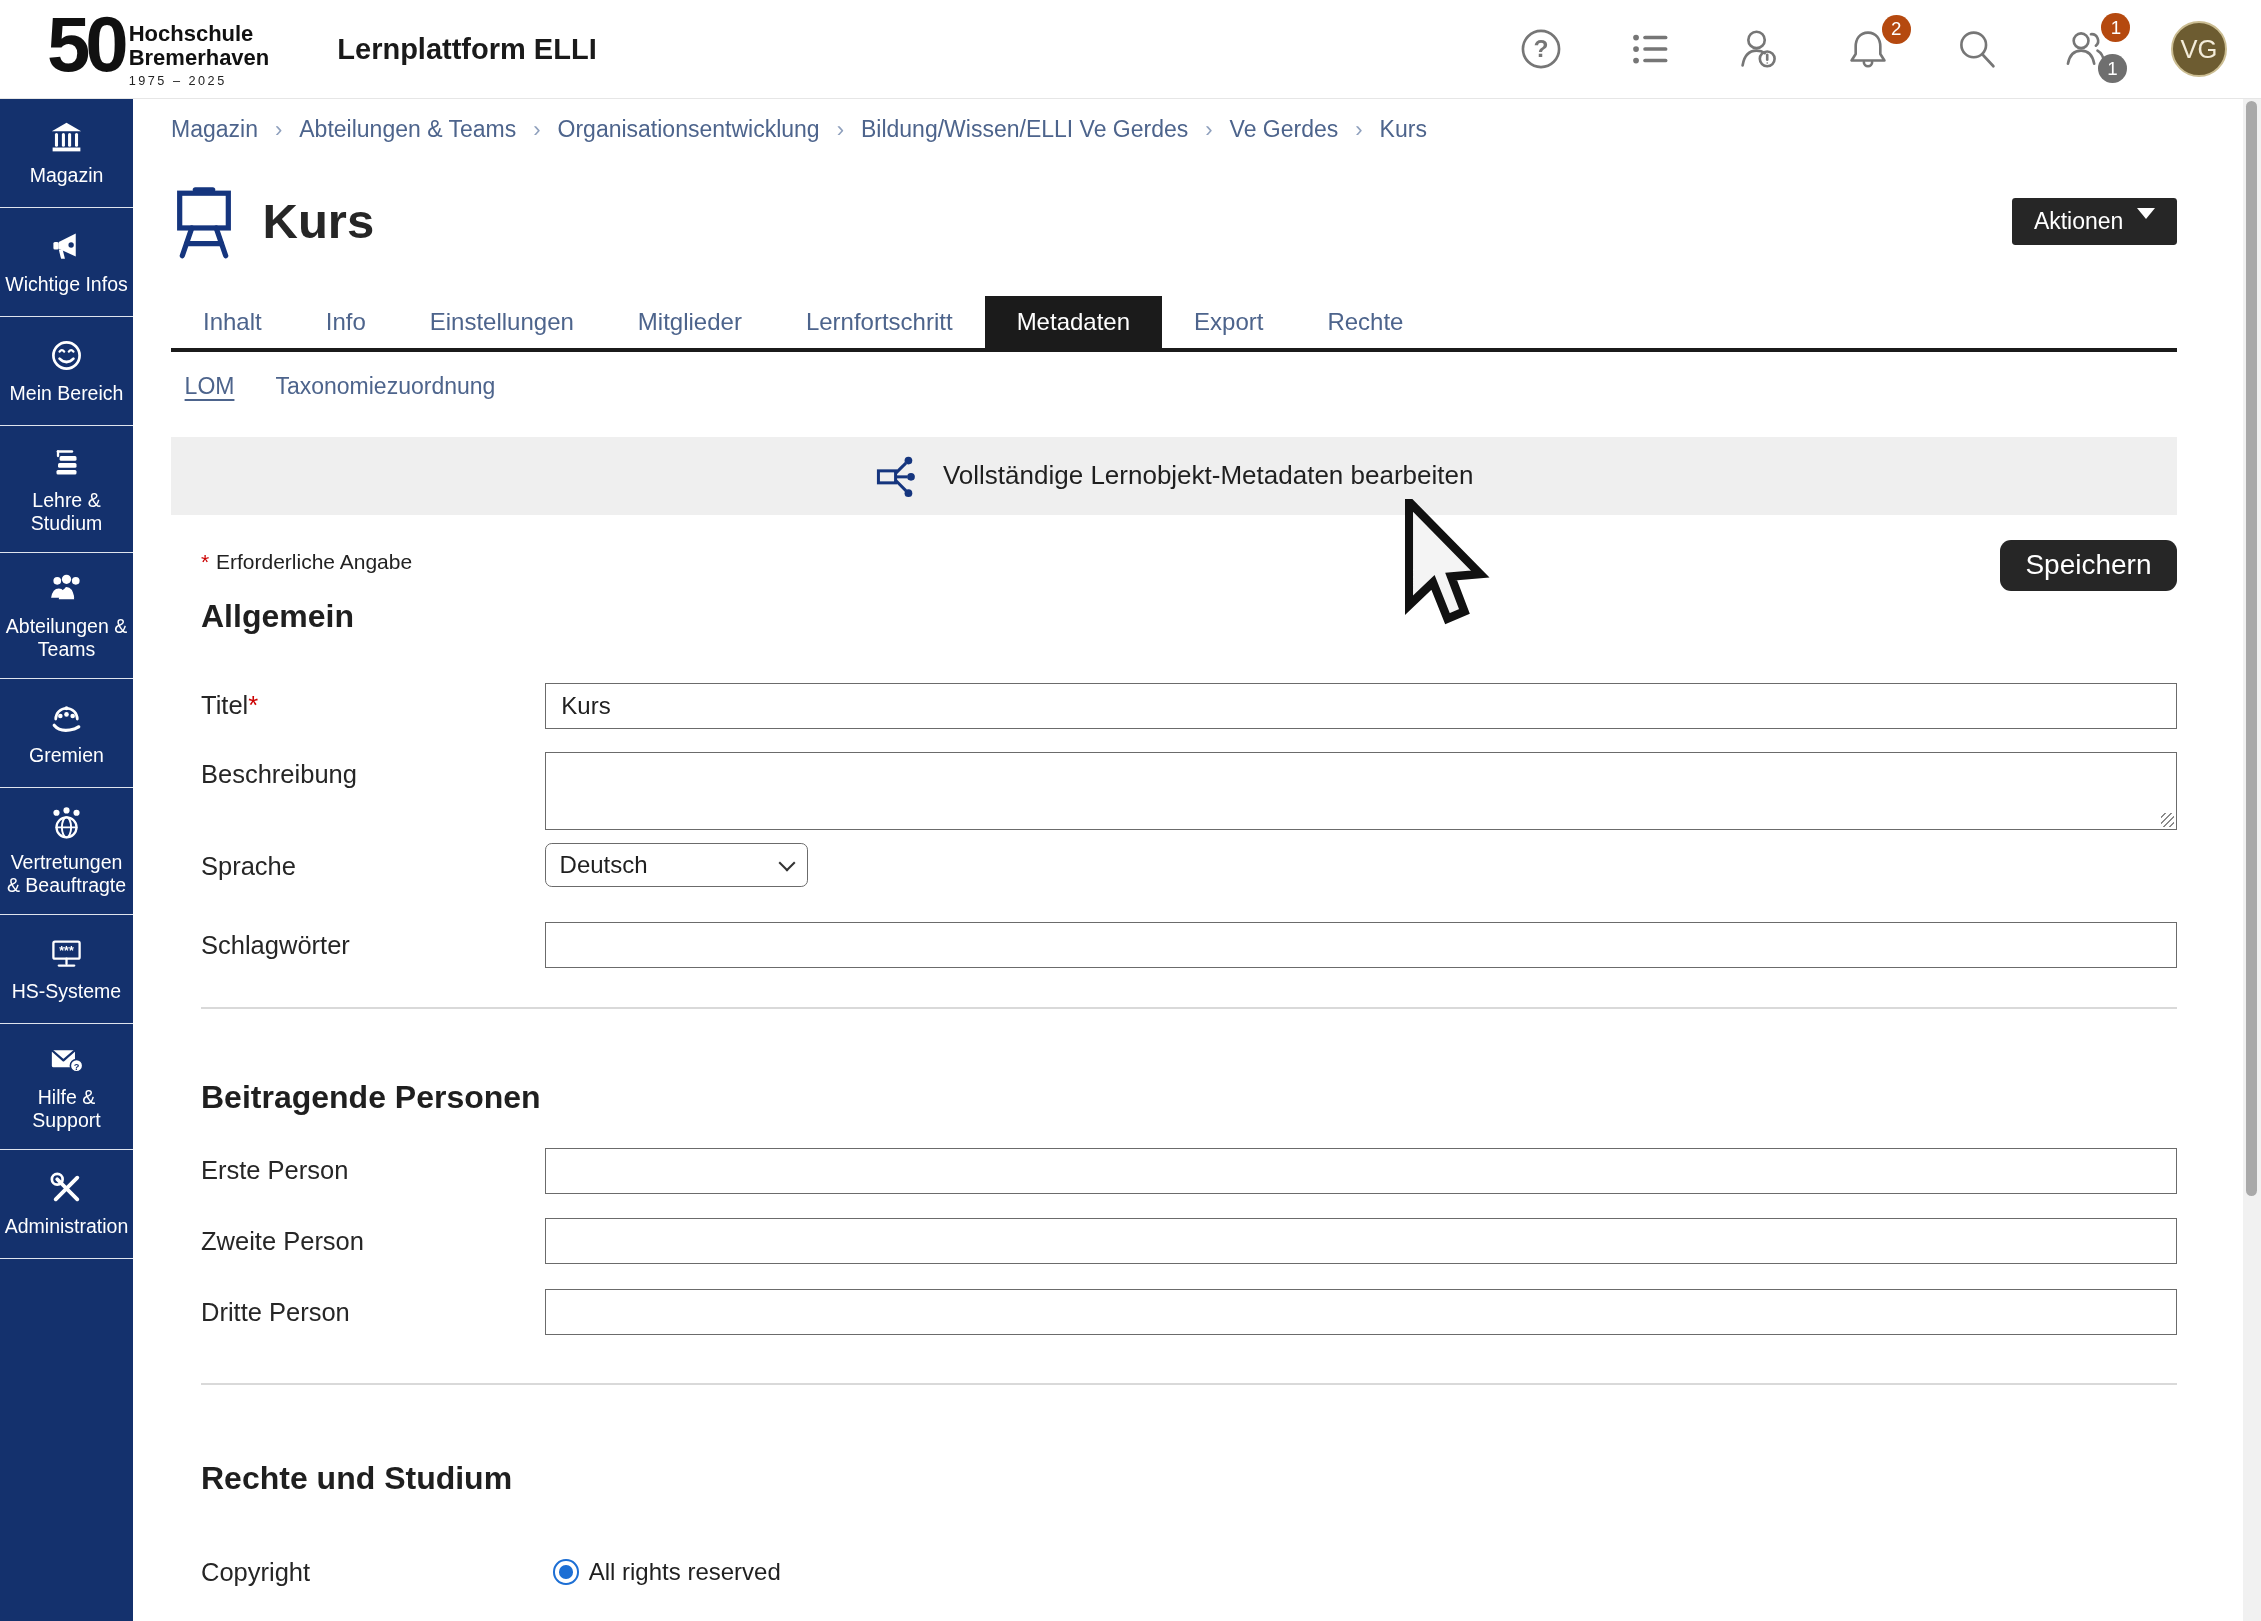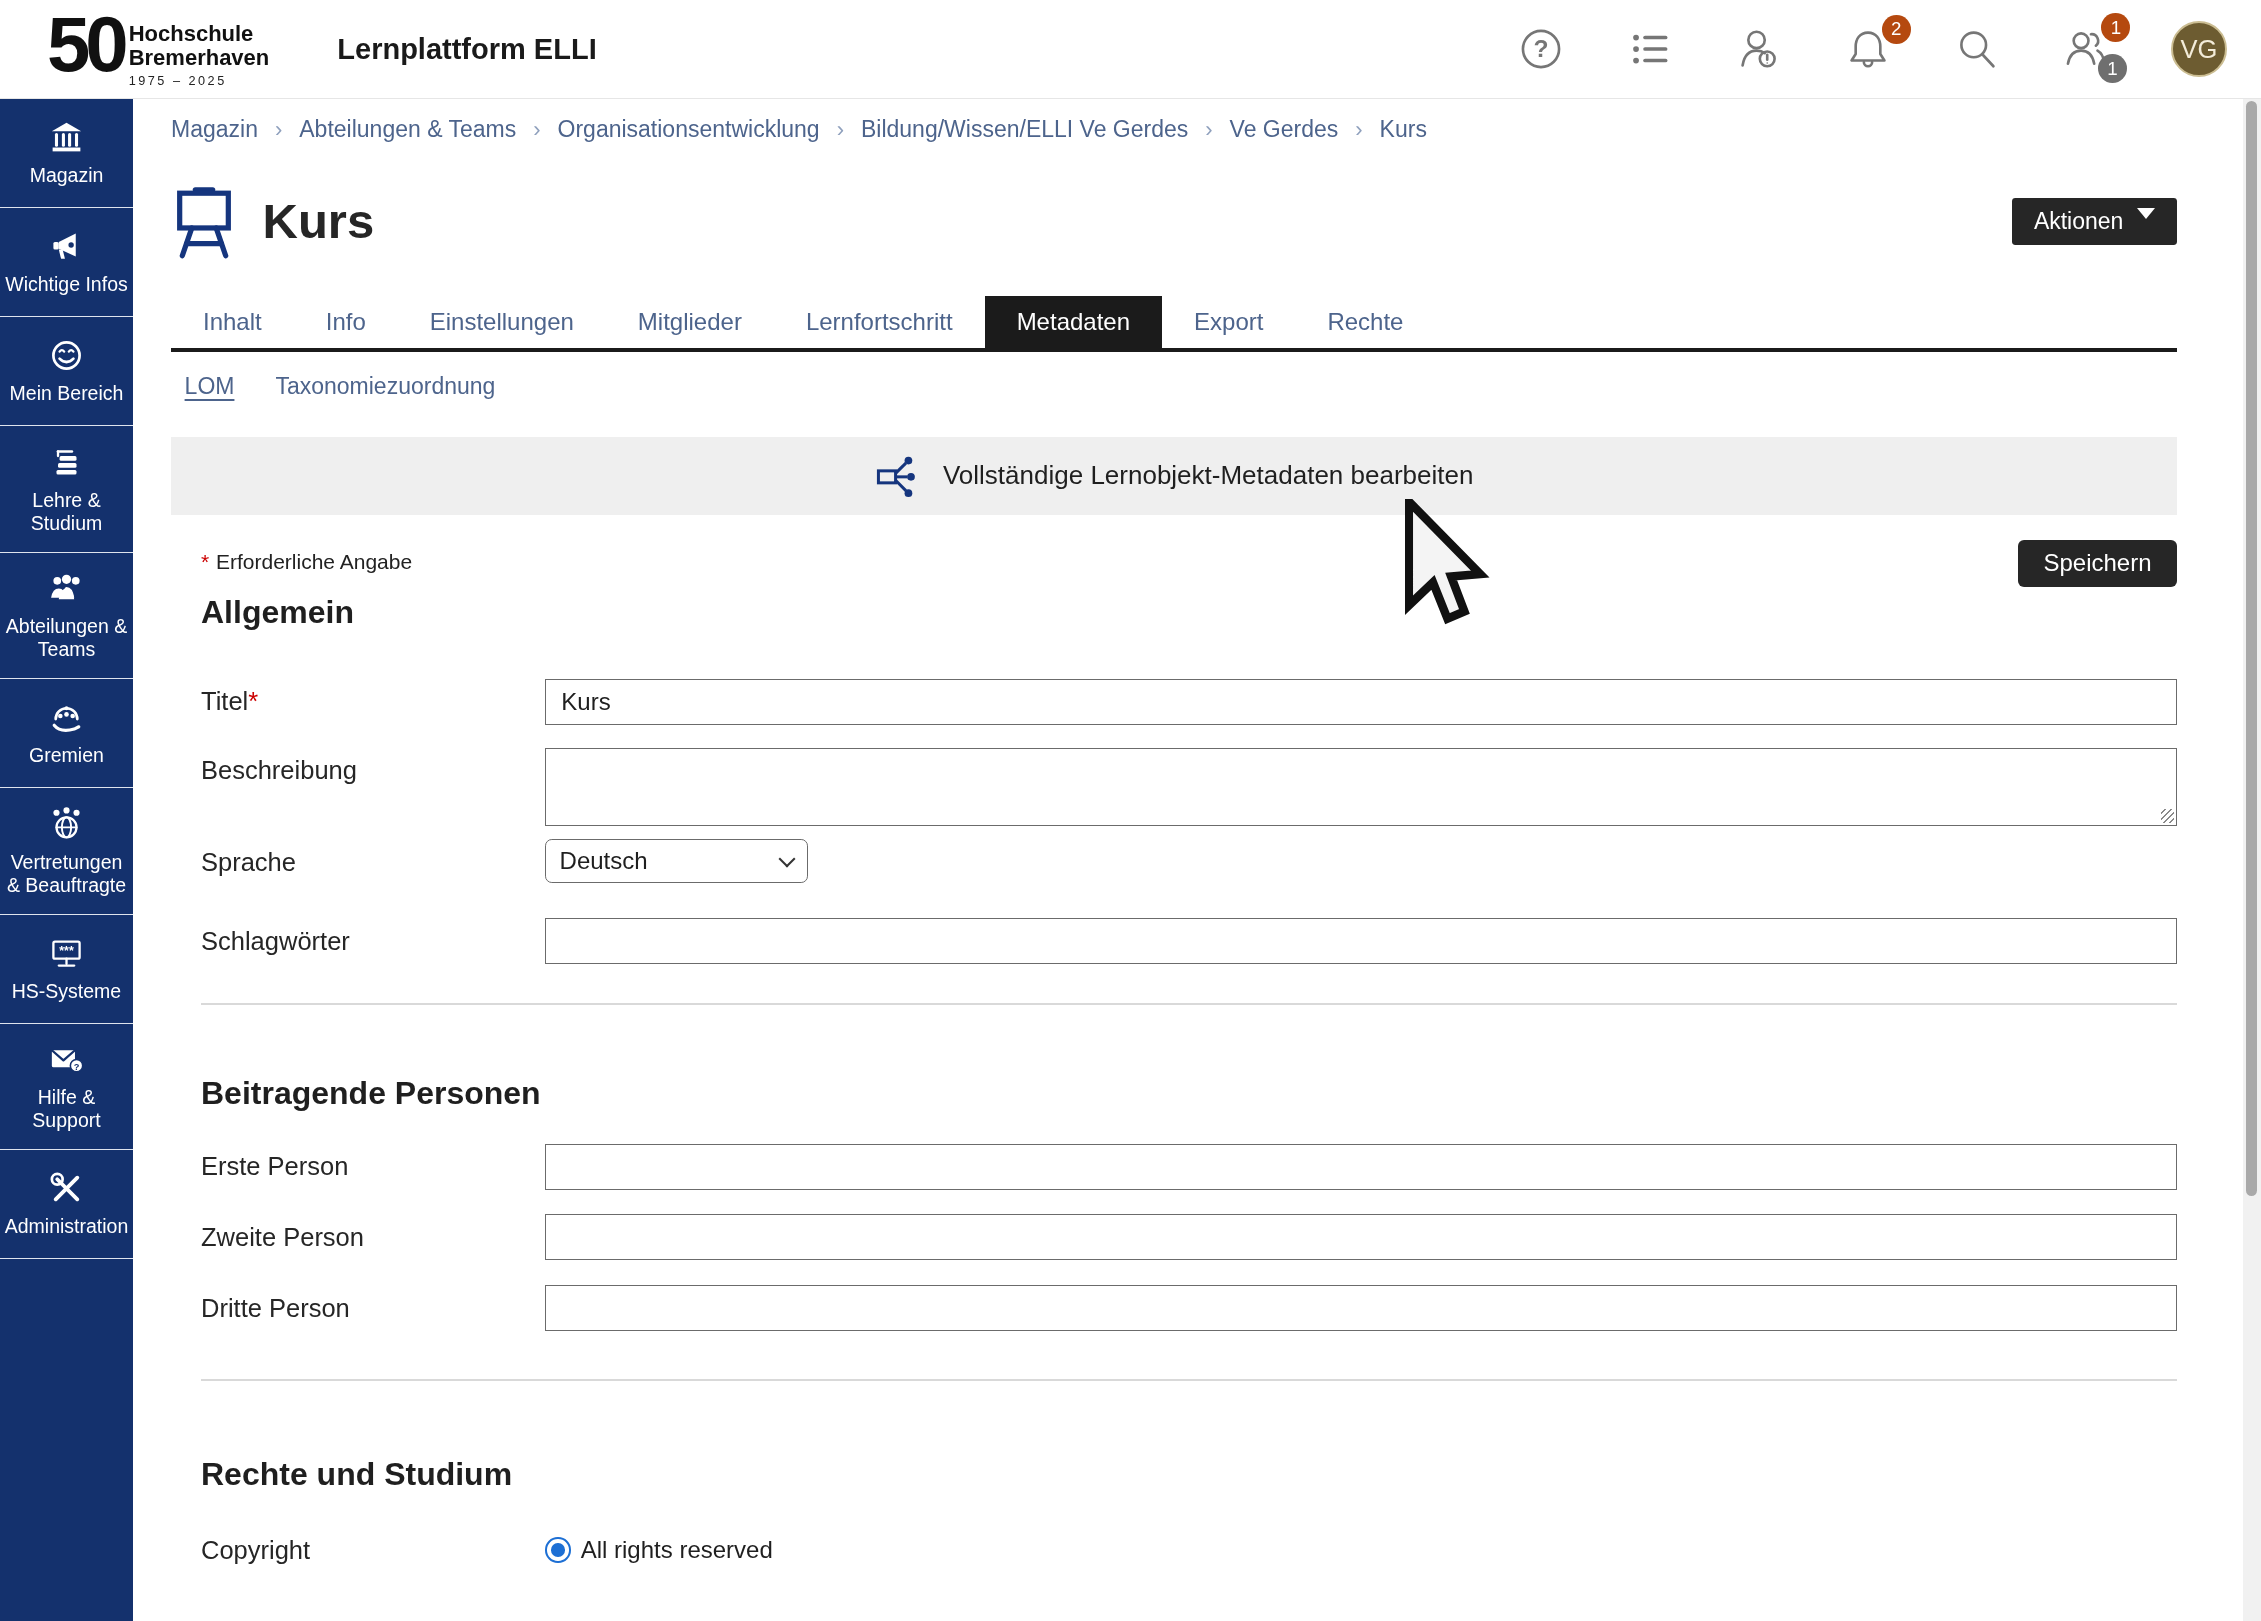--- a/index.html
+++ b/index.html
@@ -55,22 +55,22 @@
   .subtab.active { text-decoration:underline; text-underline-offset:5.1px; }
 
   .meta-bar { margin-top:37px; height:78px; background:#efefef; display:flex; align-items:center; justify-content:center; }
   .meta-link { display:flex; align-items:center; gap:20.4px; cursor:pointer; }
   .meta-link svg { width:48px; height:48px; }
   .meta-label { font-size:26px; color:#1f1f1f; }
 
   .note-row { display:flex; align-items:flex-start; margin-top:25.5px; padding-left:30px; }
   .required-note { font-size:21px; color:#222; margin-top:10.2px; }
   .req-star { color:#c00; margin-right:6.8px; }
-  .save-btn { margin-left:auto; background:#262626; color:#fff; font-size:24px; border:none;
-    padding:9.3px 25.5px; border-radius:6px; cursor:pointer; }
+  .save-btn { margin-left:auto; background:#262626; color:#fff; font-size:28px; border:none;
+    padding:9.3px 25.5px; border-radius:11px; cursor:pointer; }
 
   .form { padding-left:30px; }
   .section-title { font-size:32px; font-weight:bold; color:#1f1f1f; }
   .sec1 { margin-top:6.8px; }
   .row { display:flex; align-items:flex-start; }
   .flabel { width:344px; flex:0 0 344px; font-size:25.5px; color:#262626; padding-top:8.5px; }
   .fctrl { flex:1; }
   input.text { width:100%; height:46px; border:1.7px solid #6b6b6b; font-size:24px; padding:0 15.3px;
     font-family:"Liberation Sans", sans-serif; color:#1f1f1f; background:#fff; }
   .textarea { width:100%; height:78px; border:1.7px solid #6b6b6b; background:#fff; position:relative; }
@@ -382,21 +382,21 @@
     </div>
     <div class="row" style="margin-top:24.6px;">
       <div class="flabel">Dritte Person</div>
       <div class="fctrl"><input class="text" type="text" value="" style=""></div>
     </div>
 
     <div class="divider" style="margin-top:48px;"></div>
 
     <div class="section-title" style="margin-top:75px;">Rechte und Studium</div>
 
-    <div class="row radio-row" style="margin-top:43px;">
+    <div class="row radio-row" style="margin-top:61px;gap:8px;">
       <div class="flabel" style="padding-top:0;">Copyright</div>
       <div class="fctrl radio-row">
         <span class="radio">
             <span class="radio-dot"></span>
           </span>
         <span class="radio-label">All rights reserved</span>
       </div>
     </div>
 
   </div>

